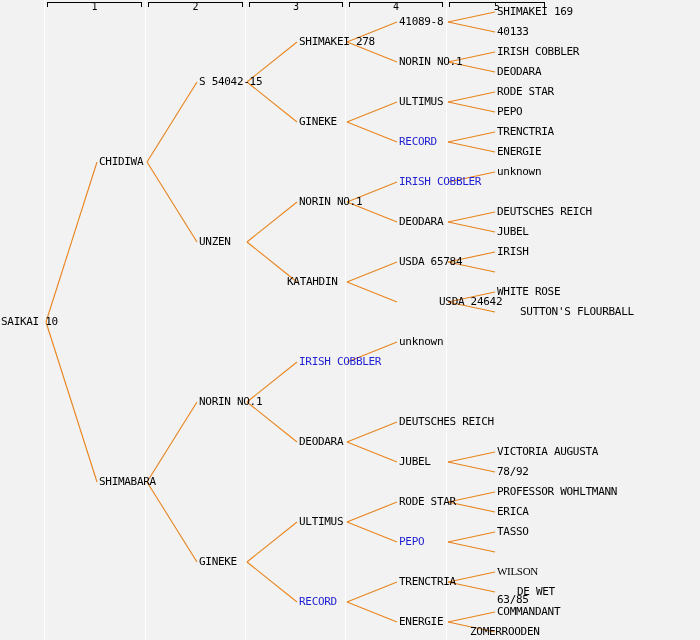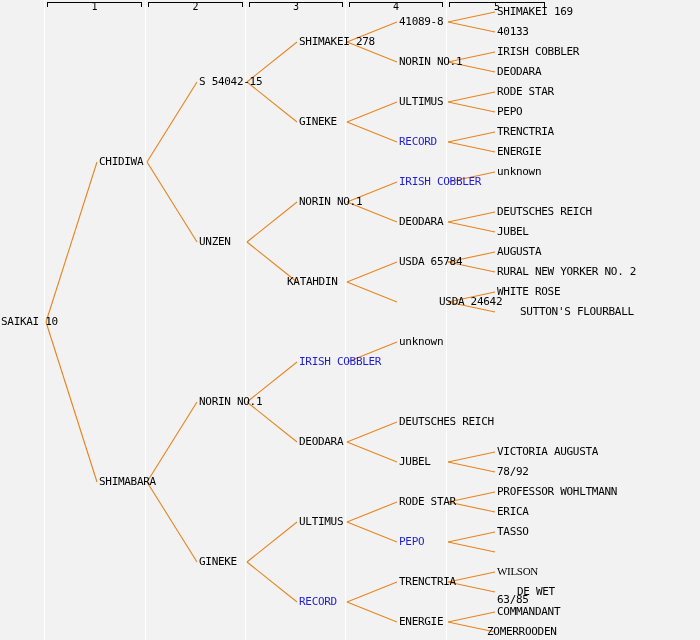--- a/index.html
+++ b/index.html
@@ -164,27 +164,26 @@
     <div class="node" style="left: 497px; top: 25px; color: rgb(0, 0, 0);">40133</div>
     <div class="node" style="left: 497px; top: 45px; color: rgb(0, 0, 0);">IRISH COBBLER</div>
     <div class="node" style="left: 497px; top: 65px; color: rgb(0, 0, 0);">DEODARA</div>
     <div class="node" style="left: 497px; top: 85px; color: rgb(0, 0, 0);">RODE STAR</div>
     <div class="node" style="left: 497px; top: 105px; color: rgb(0, 0, 0);">PEPO</div>
     <div class="node" style="left: 497px; top: 125px; color: rgb(0, 0, 0);">TRENCTRIA</div>
     <div class="node" style="left: 497px; top: 145px; color: rgb(0, 0, 0);">ENERGIE</div>
     <div class="node" style="left: 497px; top: 165px; color: rgb(0, 0, 0);">unknown</div>
     <div class="node" style="left: 497px; top: 205px; color: rgb(0, 0, 0);">DEUTSCHES REICH</div>
     <div class="node" style="left: 497px; top: 225px; color: rgb(0, 0, 0);">JUBEL</div>
-    <div class="node" style="left: 497px; top: 245px; color: rgb(0, 0, 0);">AUGUSTA</div>
-    <div class="node" style="left: 497px; top: 265px; color: rgb(0, 0, 0);">RURAL NEW YORKER NO. 2</div>
+    <div class="node" style="left: 497px; top: 245px; color: rgb(0, 0, 0);">IRISH</div>
     <div class="node" style="left: 497px; top: 285px; color: rgb(0, 0, 0);">WHITE ROSE</div>
     <div class="node" style="left: 520px; top: 305px; color: rgb(0, 0, 0);">SUTTON'S FLOURBALL</div>
     <div class="node" style="left: 497px; top: 445px; color: rgb(0, 0, 0);">VICTORIA AUGUSTA</div>
     <div class="node" style="left: 497px; top: 465px; color: rgb(0, 0, 0);">78/92</div>
     <div class="node" style="left: 497px; top: 485px; color: rgb(0, 0, 0);">PROFESSOR WOHLTMANN</div>
     <div class="node" style="left: 497px; top: 505px; color: rgb(0, 0, 0);">ERICA</div>
     <div class="node" style="left: 497px; top: 525px; color: rgb(0, 0, 0);">TASSO</div>
     <div class="node" style="left: 497px; top: 545px; color: rgb(0, 0, 0); margin-top: 48px;">63/85</div>
     <div class="node" style="left: 497px; top: 565px; color: rgb(0, 0, 0); font-family: Liberation Serif, serif;">WILSON</div>
     <div class="node" style="left: 497px; top: 585px; color: rgb(0, 0, 0); padding-left: 20px;">DE WET</div>
     <div class="node" style="left: 497px; top: 605px; color: rgb(0, 0, 0);">COMMANDANT</div>
-    <div class="node" style="left: 487px; top: 625px; color: rgb(0, 0, 0);">ZOMERROODEN</div>
+    <div class="node" style="left: 470px; top: 625px; color: rgb(0, 0, 0);">ZOMERROODEN</div>
   </div>
 
 </body></html>

